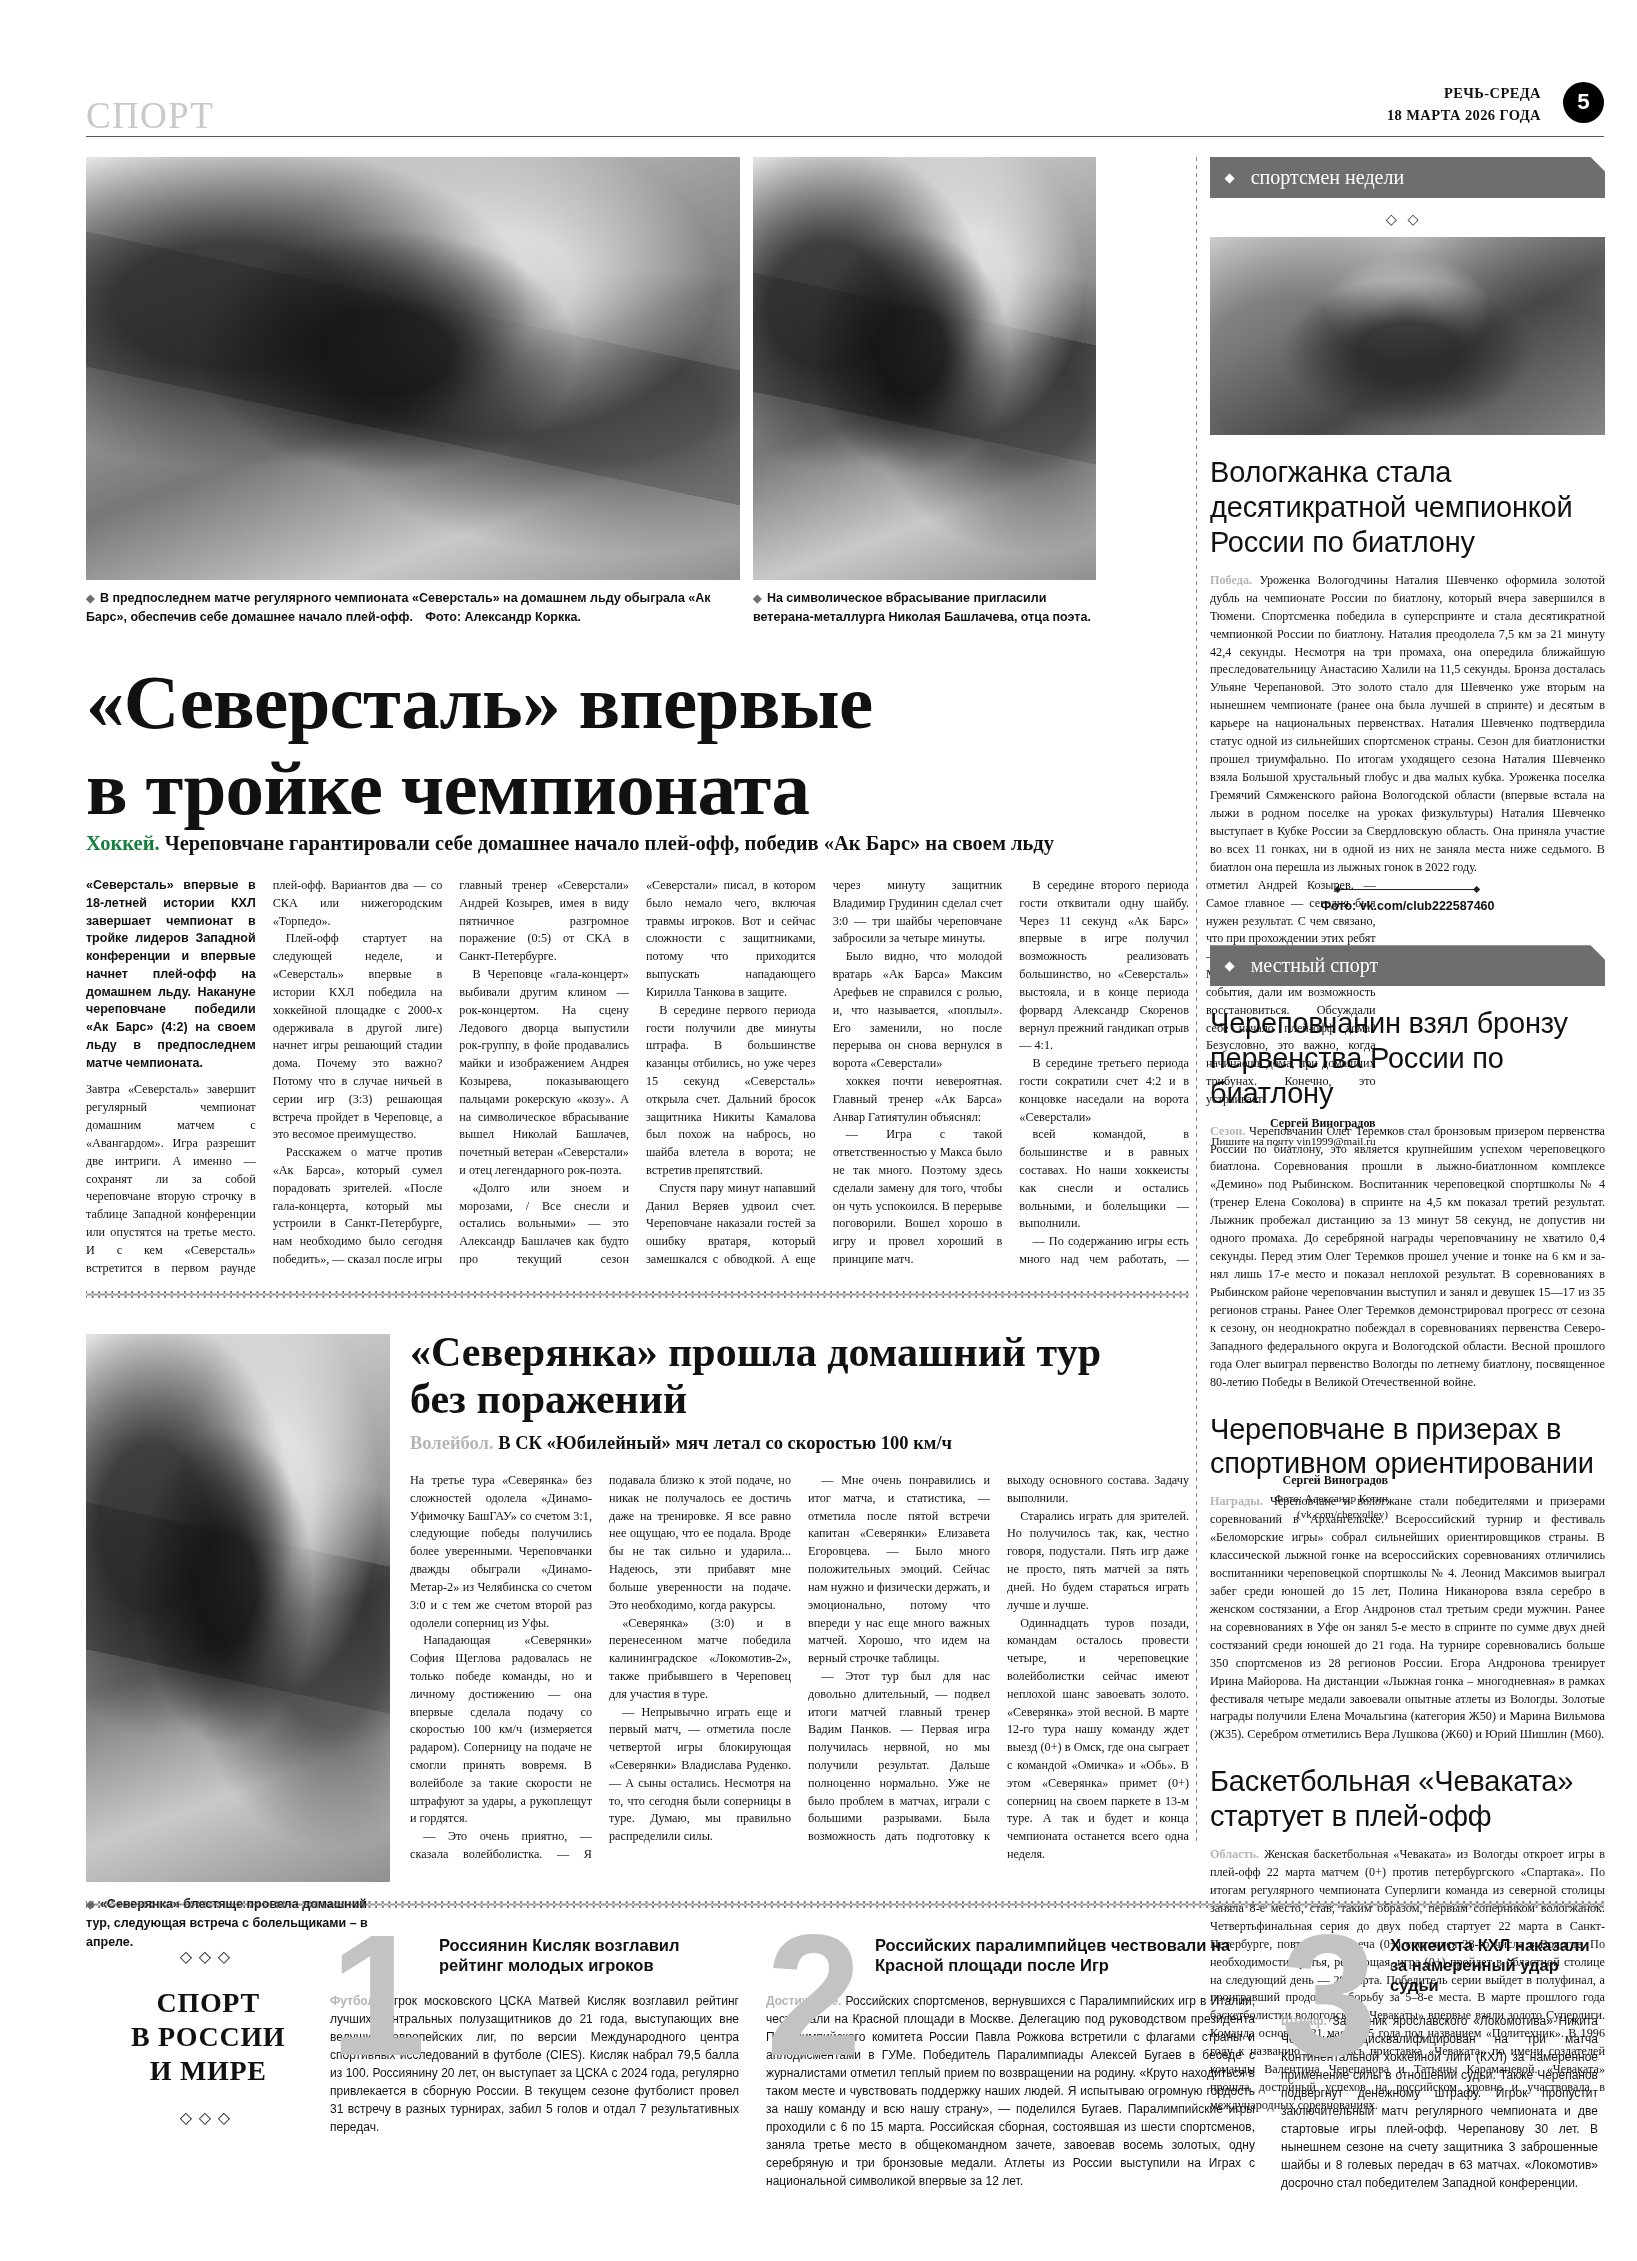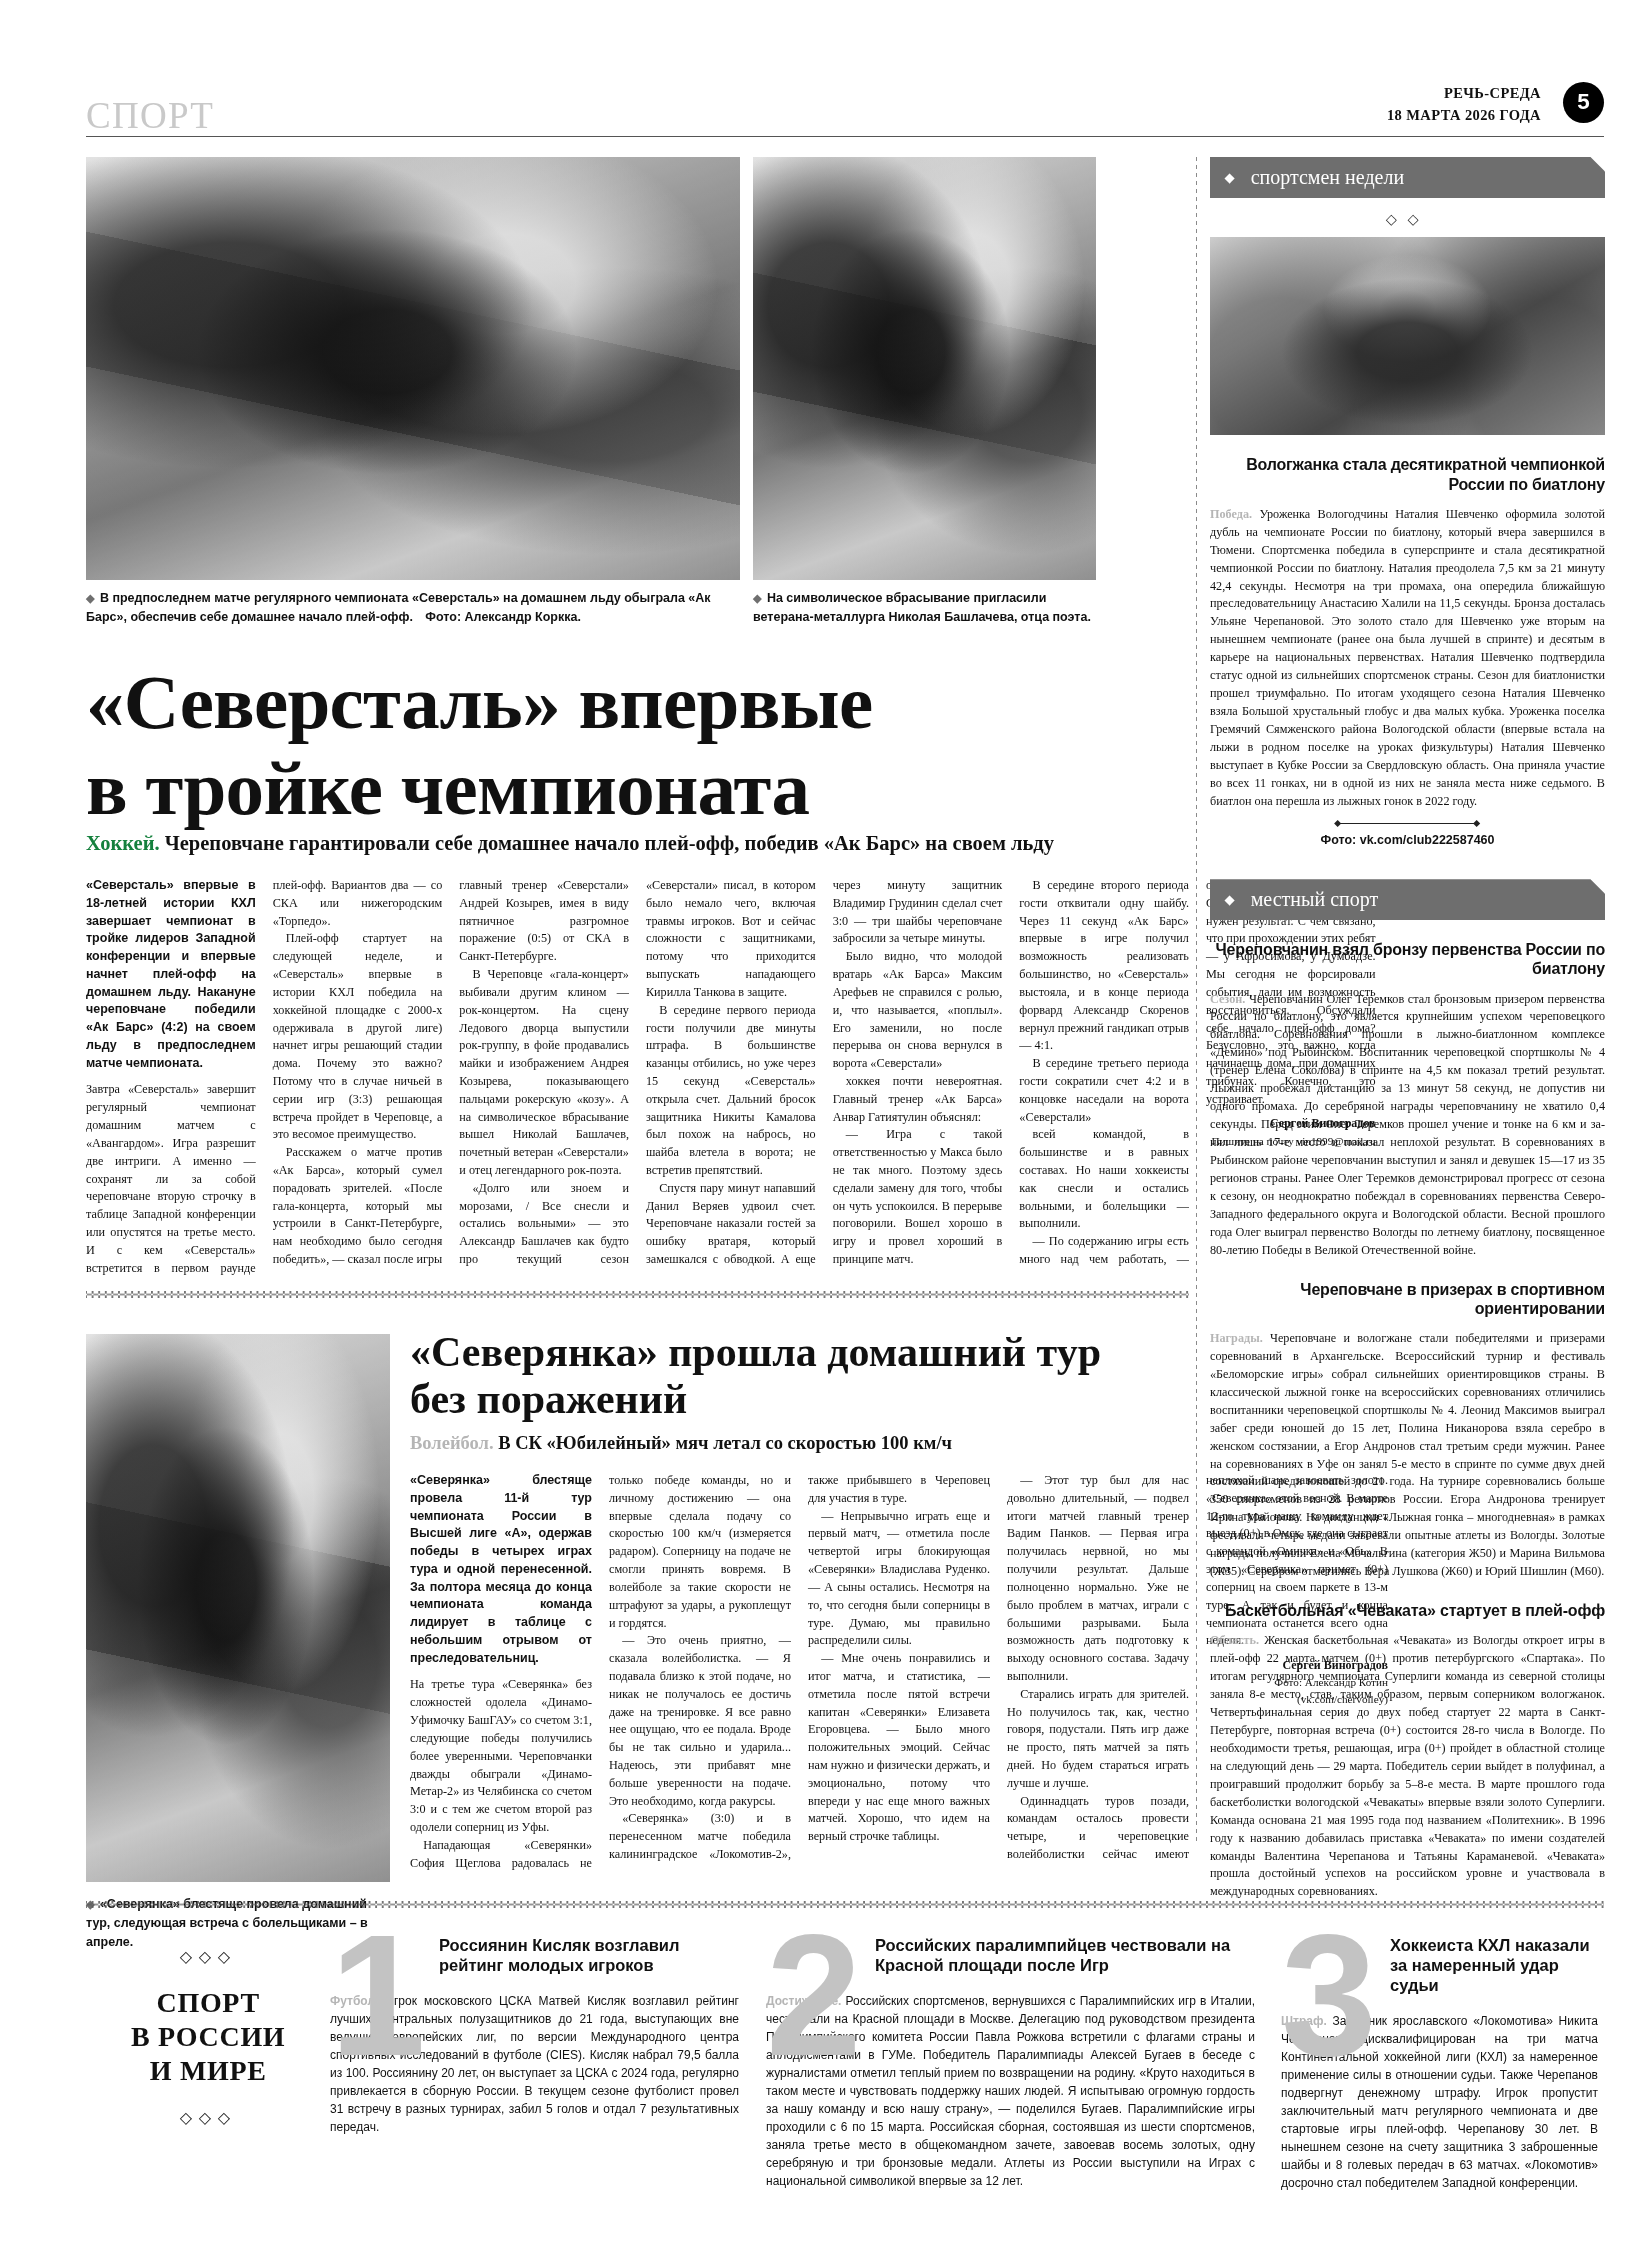--- a/index.html
+++ b/index.html
@@ -196,26 +196,25 @@
     display: flex; align-items: center;
     padding-left: 14.5px;
     font-size: 20px;
     font-family:"Liberation Serif", serif;
     clip-path: polygon(0 0, calc(100% - 14.5px) 0, 100% 14.5px, 100% 100%, 0 100%);
   }
   .ribbon .dia { font-size: 13.2px; margin-right: 16px; }
 
   .rail h2 {
     font-family:"Liberation Sans", sans-serif;
-    font-weight: bold;
-    font-size: 16px;
+    font-weight: normal;
+    font-size: 29px;
     line-height: 1.2;
     margin: 20px 0 12px 0;
     letter-spacing: -0.2px;
-    text-align: right;
   }
   .rail p {
     font-size: 12.2px; line-height: 1.47; text-align: justify; margin: 0; hyphens: auto;
   }
   .rail p .rub { color:#b5b5b5; font-weight:bold; }
 
   .portrait {
     width: 395px; height: 198px;
     background: linear-gradient(150deg,#e8e8e8 0%,#b9b9b9 30%,#6d6d6d 60%,#cfcfcf 100%);
     position: relative; overflow:hidden;
@@ -351,21 +350,20 @@
       <div>«Северянка» прошла домашний тур</div>
       <div>без поражений</div>
     </div>
 
     <div class="s2-sub">
       <span class="rub">Волейбол.</span>
       <span class="txt">В СК «Юбилейный» мяч летал со скоростью 100 км/ч</span>
     </div>
 
     <div class="s2-cols">
-      <p class="lead">«Северянка» блестяще провела 11-й тур чемпионата России в Высшей лиге «А», одержав победы в четырех играх тура и одной перенесенной. За полтора месяца до конца чемпионата команда лидирует в таблице с небольшим отрывом от преследовательниц.</p>
       <p class="first">На третье тура «Северянка» без сложностей одолела «Динамо-Уфимочку БашГАУ» со счетом 3:1, следующие победы получились более уверенными. Череповчанки дважды обыграли «Динамо-Метар-2» из Челябинска со счетом 3:0 и с тем же счетом второй раз одолели соперниц из Уфы.</p>
       <p>Нападающая «Северянки» София Щеглова радовалась не только победе команды, но и личному достижению — она впервые сделала подачу со скоростью 100 км/ч (измеряется радаром). Соперницу на подаче не смогли принять вовремя. В волейболе за такие скорости не штрафуют за удары, а рукоплещут и гордятся.</p>
       <p>— Это очень приятно, — сказала волейболистка. — Я подавала близко к этой подаче, но никак не получалось ее достичь даже на тренировке. Я все равно нее ощущаю, что ее подала. Вроде бы не так сильно и ударила... Надеюсь, эти прибавят мне больше уверенности на подаче. Это необходимо, когда ракурсы.</p>
       <p>«Северянка» (3:0) и в перенесенном матче победила калининградское «Локомотив-2», также прибывшего в Череповец для участия в туре.</p>
       <p>— Непрывычно играть еще и первый матч, — отметила после четвертой игры блокирующая «Северянки» Владислава Руденко. — А сыны остались. Несмотря на то, что сегодня были соперницы в туре. Думаю, мы правильно распределили силы.</p>
       <p>— Мне очень понравились и итог матча, и статистика, — отметила после пятой встречи капитан «Северянки» Елизавета Егоровцева. — Было много положительных эмоций. Сейчас нам нужно и физически держать, и эмоционально, потому что впереди у нас еще много важных матчей. Хорошо, что идем на верный строчке таблицы.</p>
       <p>— Этот тур был для нас довольно длительный, — подвел итоги матчей главный тренер Вадим Панков. — Первая игра получилась нервной, но мы получили результат. Дальше полноценно нормально. Уже не было проблем в матчах, играли с большими разрывами. Была возможность дать подготовку к выходу основного состава. Задачу выполнили.</p>
       <p>Старались играть для зрителей. Но получилось так, как, честно говоря, подустали. Пять игр даже не просто, пять матчей за пять дней. Но будем стараться играть лучше и лучше.</p>
       <p>Одиннадцать туров позади, командам осталось провести четыре, и череповецкие волейболистки сейчас имеют неплохой шанс завоевать золото. «Северянка» этой весной. В марте 12-го тура нашу команду ждет выезд (0+) в Омск, где она сыграет с командой «Омичка» и «Обь». В этом «Северянка» примет (0+) соперниц на своем паркете в 13-м туре. А так и будет и конца чемпионата останется всего одна неделя.</p>
       <div class="sig">

